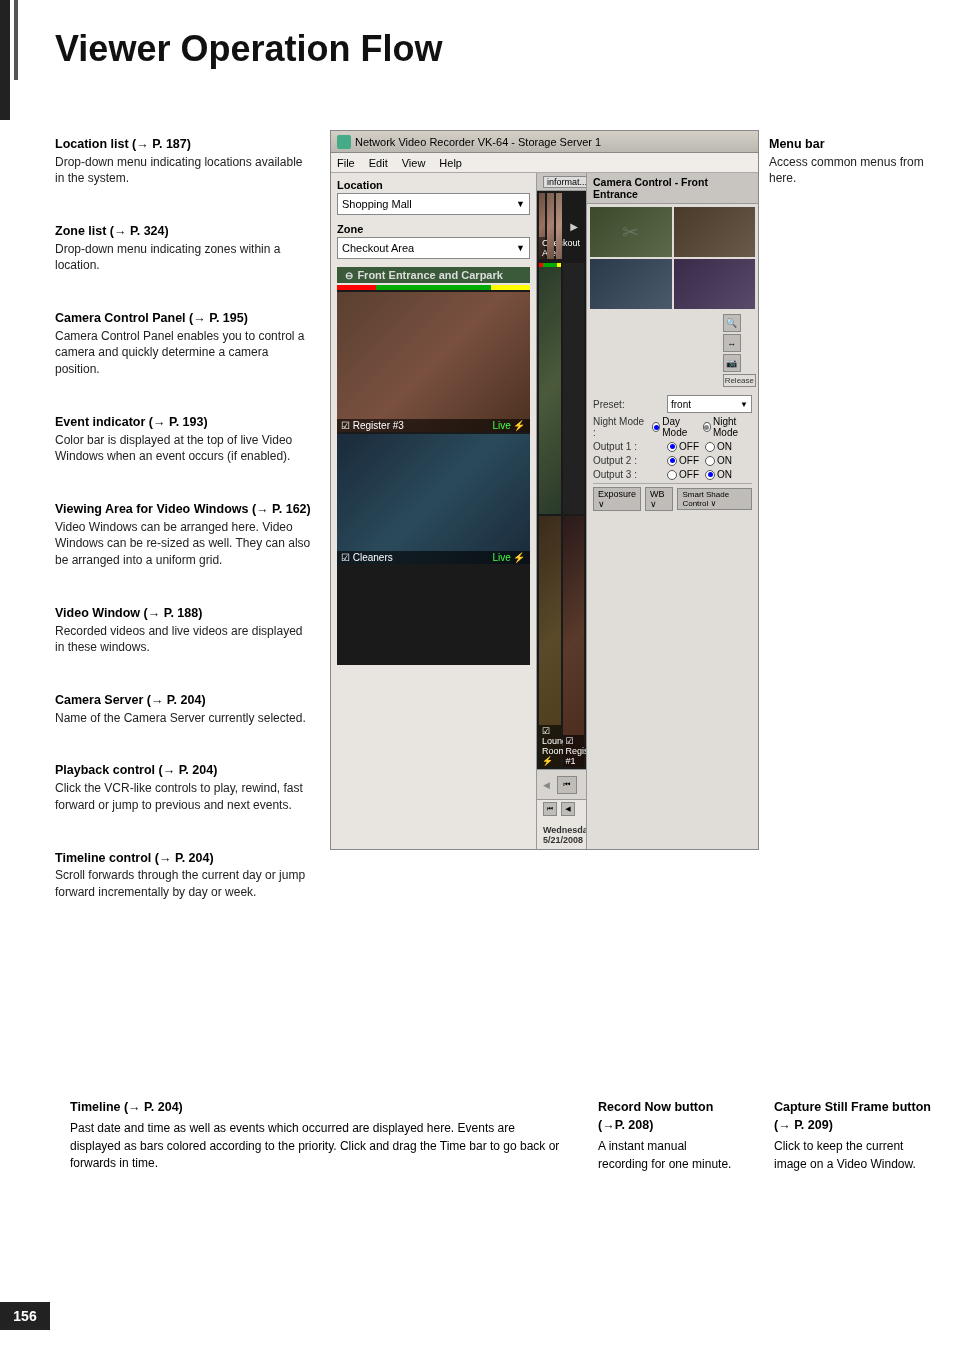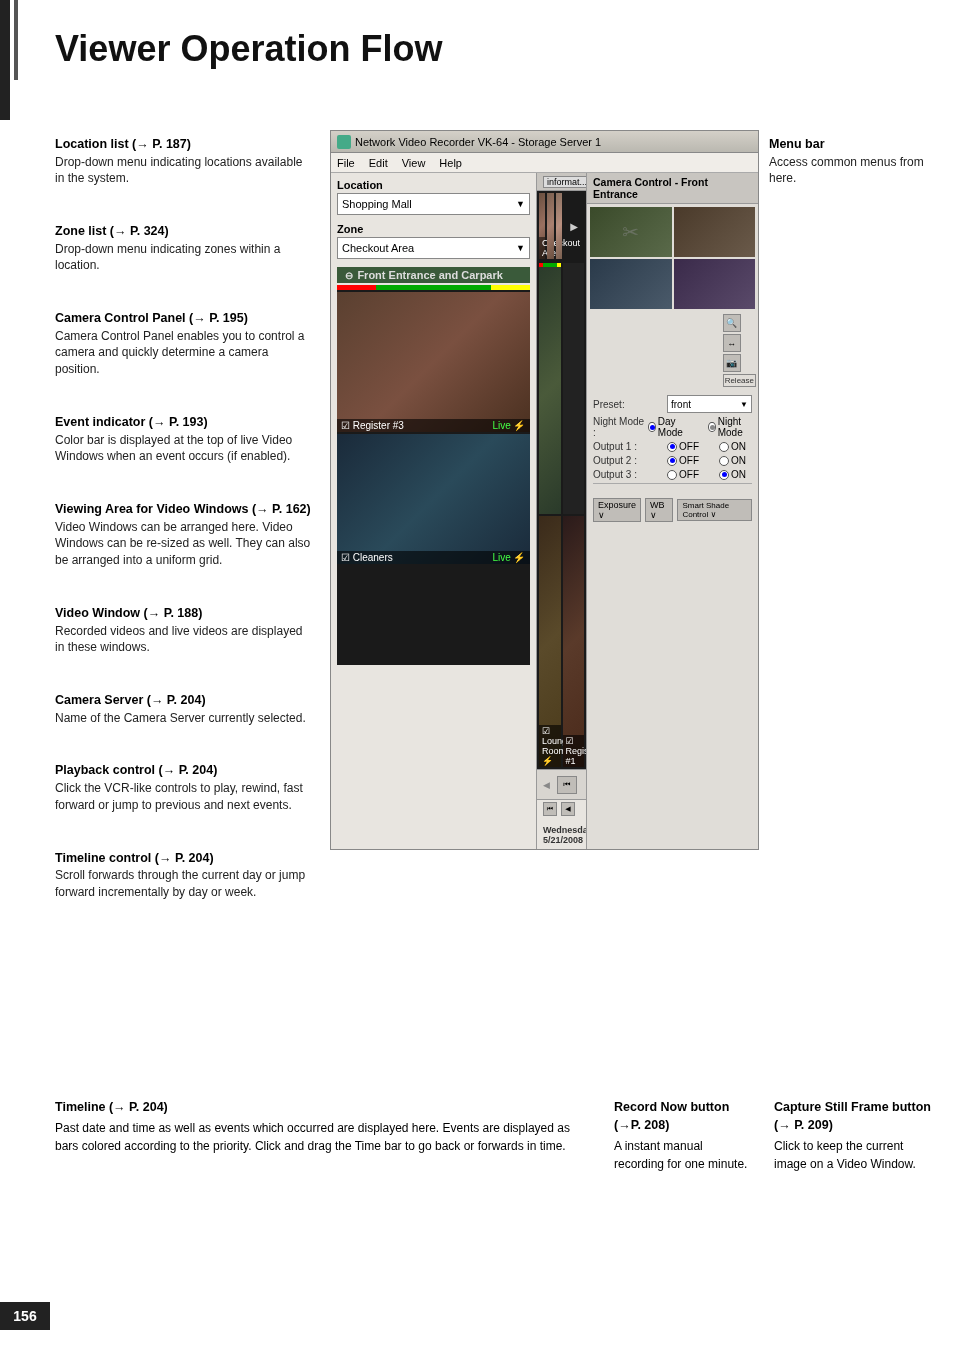--- a/index.html
+++ b/index.html
@@ -222,21 +222,21 @@
       align-items: center;
       padding: 0 3px;
       font-size: 10px;
     }
     .vk-cam-field-arrow {
       font-size: 8px;
       margin-left: auto;
     }
     .vk-radio-group {
       display: flex;
-      gap: 20px;
+      gap: 6px;
       align-items: flex-end;
     }
     .vk-radio {
       display: flex;
       align-items: center;
       gap: 2px;
     }
     .vk-radio-btn {
       width: 10px;
       height: 10px;
@@ -310,21 +310,21 @@
       justify-content: center;
       font-size: 9px;
     }
 
     .vk-exposure-row {
       display: flex;
       align-items: center;
       gap: 4px;
       font-size: 10px;
       border-top: 1px solid #aaa;
-      padding-top: 14px;
+      padding-top: 3px;
       margin-top: 3px;
     }
     .vk-exposure-btn {
       background: #c0bdb8;
       border: 1px solid #888;
       padding: 1px 4px;
       font-size: 9px;
       cursor: pointer;
     }
 
@@ -373,26 +373,26 @@
 
     .right-col {
       width: 195px;
       padding: 0 10px 0 10px;
       flex-shrink: 0;
     }
 
     .bottom-row {
       position: absolute;
       bottom: 0;
-      left: 0;
+      left: 15px;
       right: 0;
       height: 260px;
       padding: 10px 20px 60px 55px;
       display: flex;
-      gap: 20px;
+      gap: 36px;
     }
 
     .bottom-col {
       flex: 1;
       font-size: 12px;
       line-height: 1.45;
     }
     .bottom-col-title {
       font-weight: bold;
       font-size: 12.5px;

